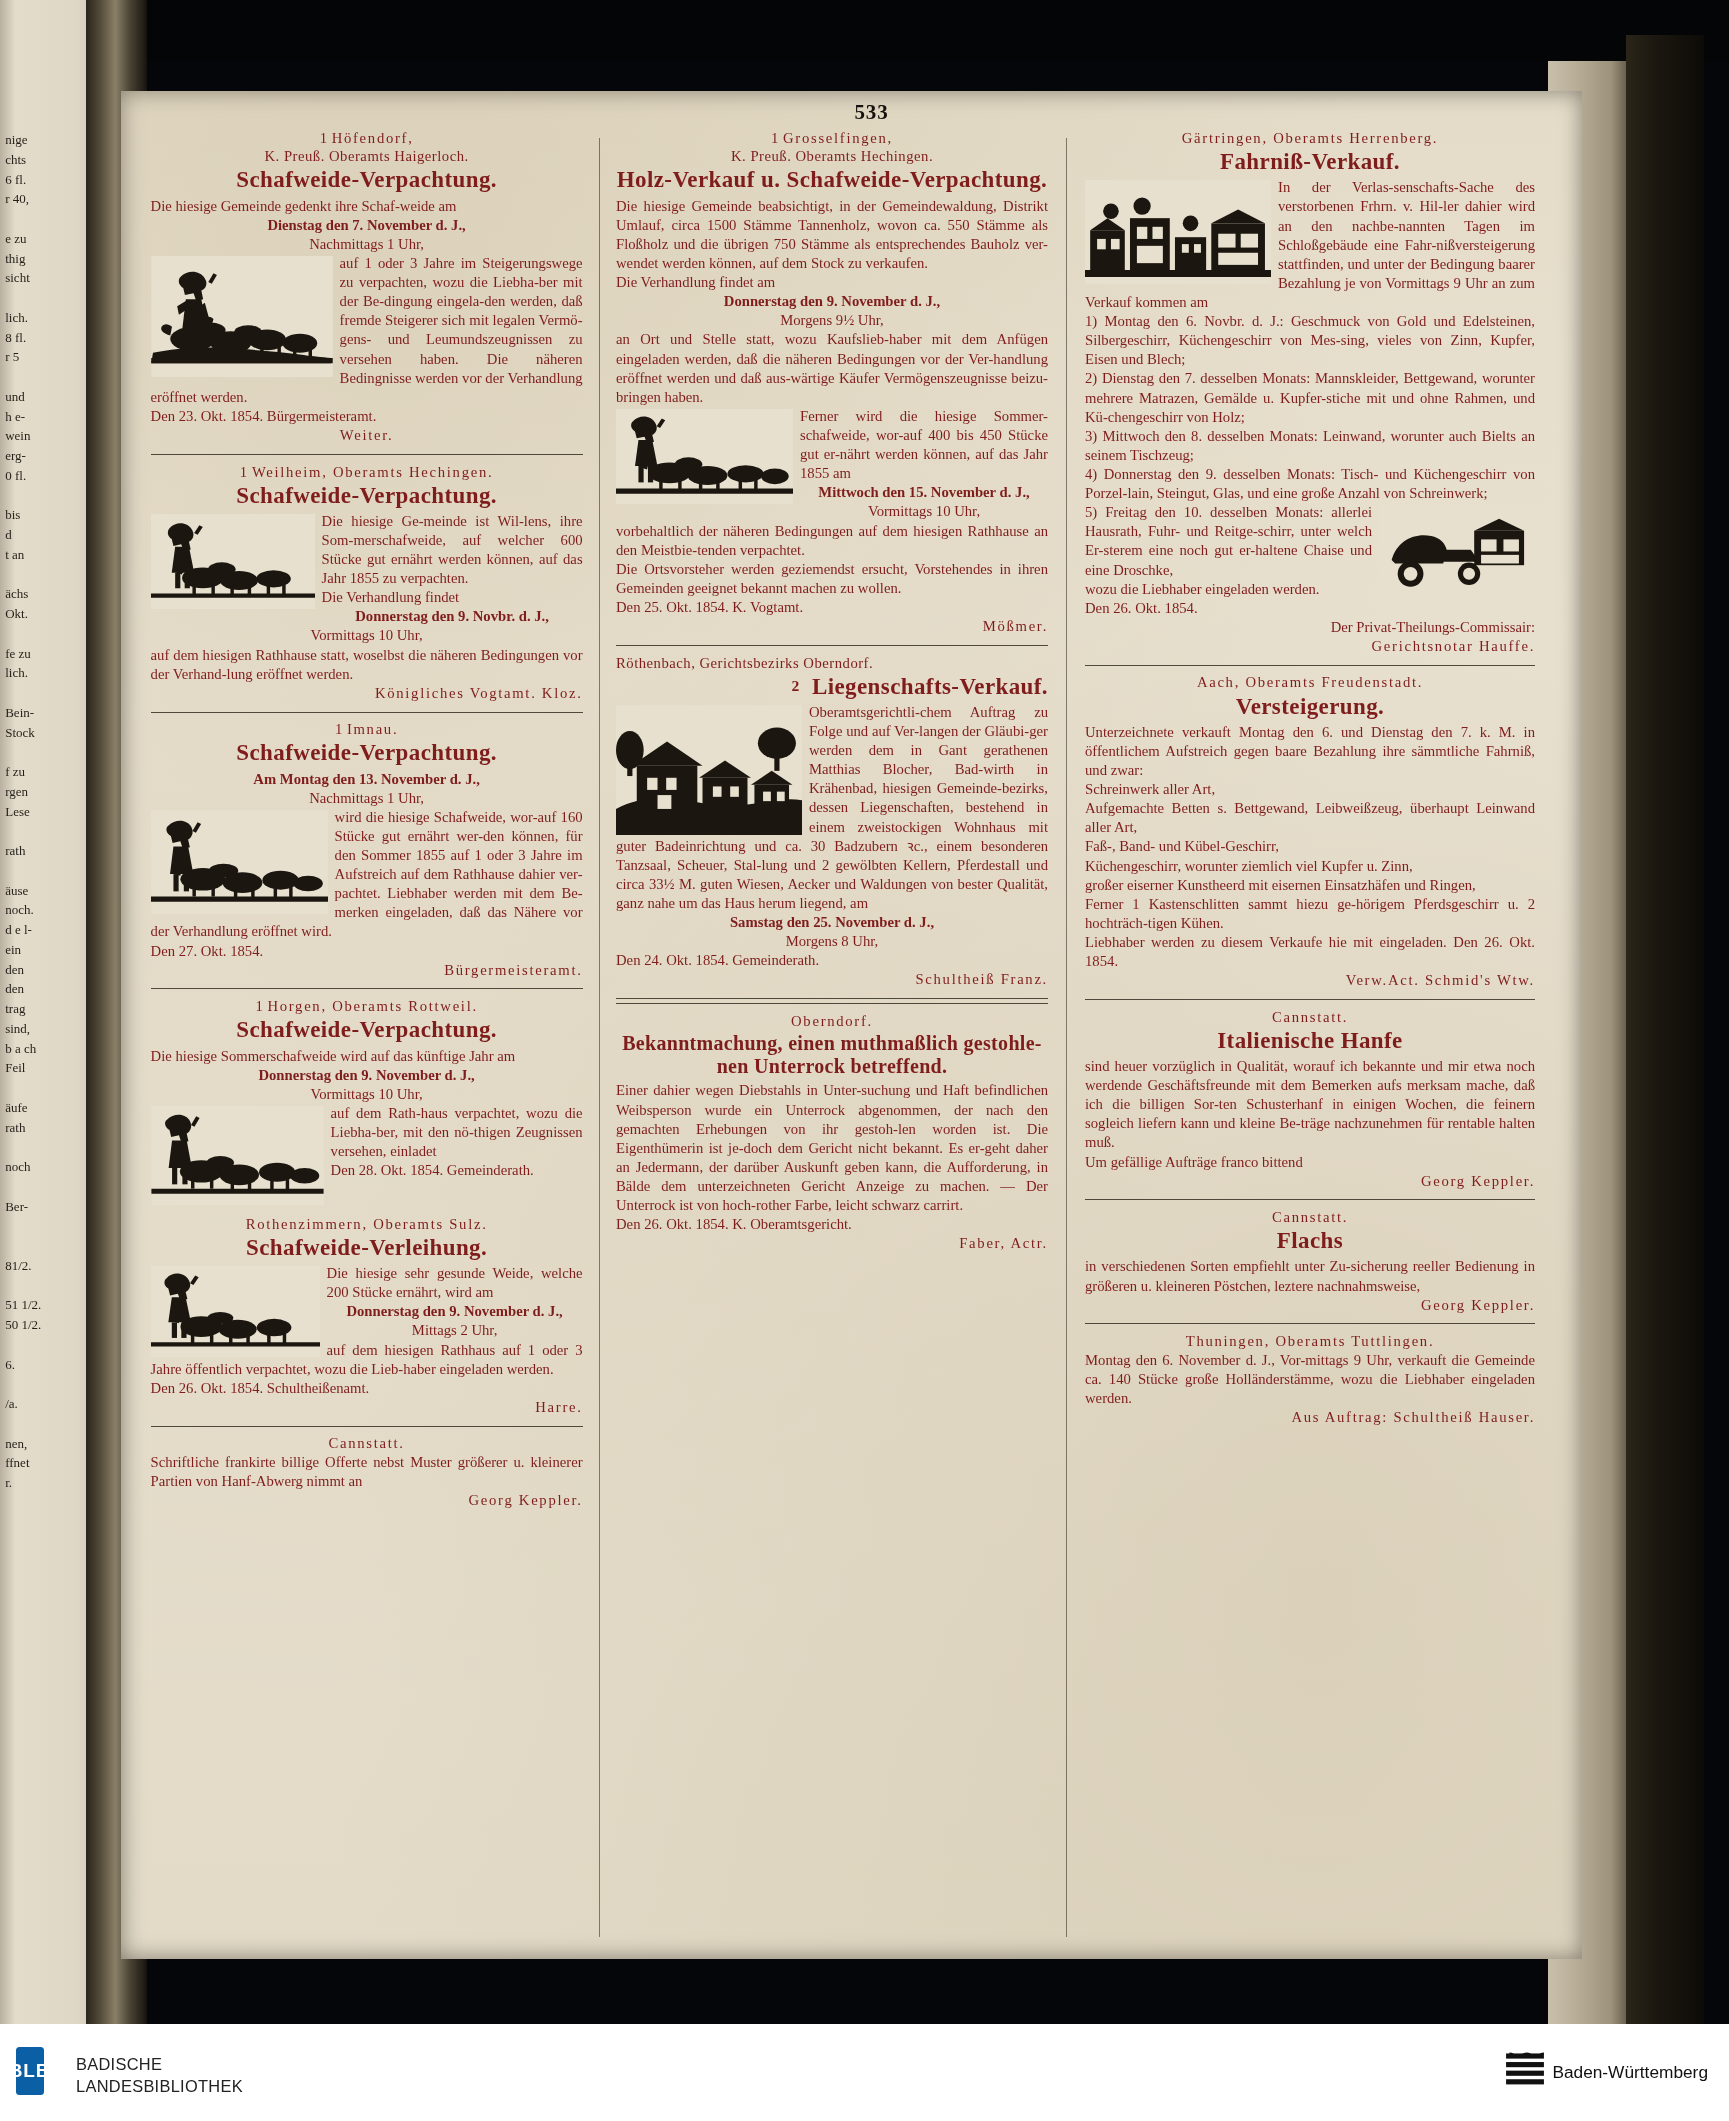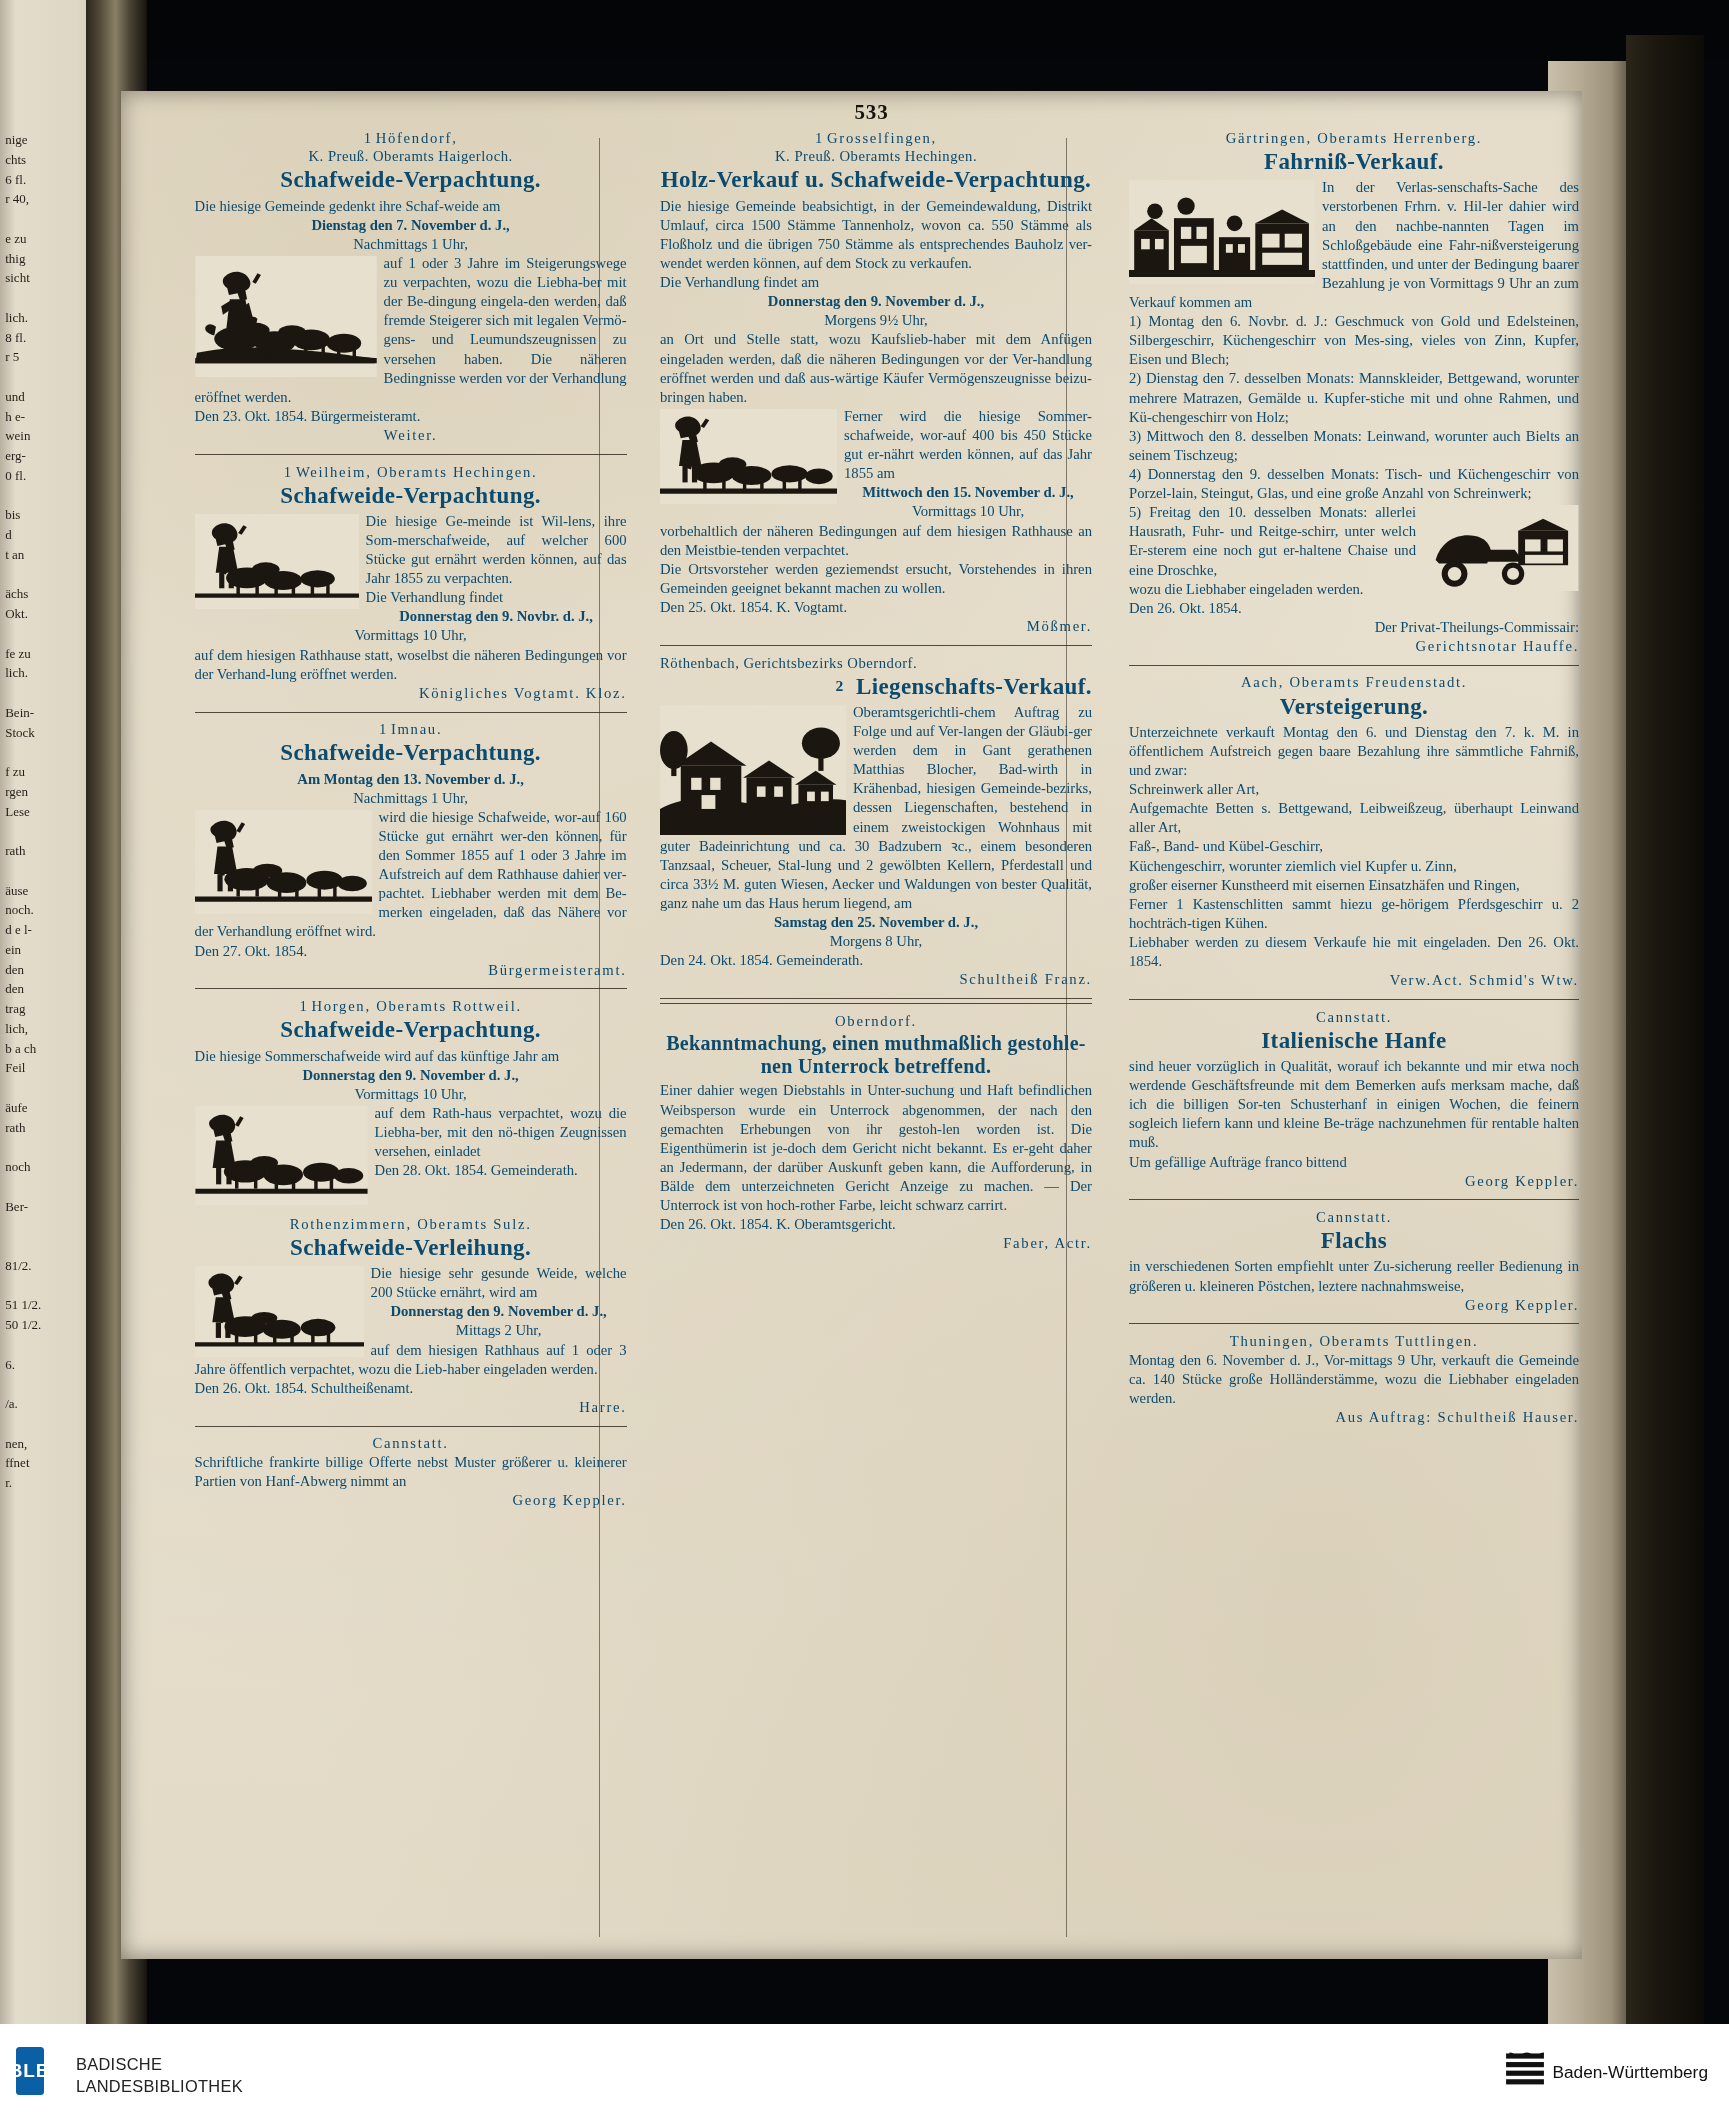--- a/index.html
+++ b/index.html
@@ -32,21 +32,21 @@
   .footer{position:absolute;left:0;top:2024px;width:1729px;height:97px;background:#fff;}
   .blb{position:absolute;left:15.6px;top:22.5px;width:28px;height:48px;background:#0b5fa5;border-radius:3.5px;
        color:#fff;font-family:"Liberation Sans",sans-serif;font-size:19px;font-weight:bold;display:flex;align-items:center;justify-content:center;letter-spacing:0.9px;}
   .blbtxt{position:absolute;left:76px;top:28.5px;font-family:"Liberation Sans",sans-serif;font-size:16.4px;line-height:1.35;color:#222;letter-spacing:0.3px;}
   .bwlogo{position:absolute;right:183px;top:26px;width:42px;height:43px;color:#111;}
   .bwtxt{position:absolute;right:21px;top:38px;font-family:Liberation Sans, sans-serif;font-size:17.3px;color:#111;}
 
   
   .pnum{position:absolute;left:0;top:8.6px;width:1461px;text-align:center;font-size:21px;font-weight:bold;letter-spacing:0.9px;color:#15120d;padding-left:20px;}
   .cols{position:absolute;left:21px;top:38px;width:1420px;height:1816px;}
-  .col{position:absolute;top:0;width:432px;height:1816px;color:#0c4a6e;margin-left:44px;}
+  .col{position:absolute;top:0;width:432px;height:1816px;color:#7f1d1d;}
   .c1{left:8.6px;}
   .c2{left:474px;}
   .c3{left:943px;width:450px;}
   .vr{position:absolute;top:8.6px;width:0.9px;height:1799px;background:#2b2418;opacity:.55;}
   .vr1{left:457px;}
   .vr2{left:924px;}
 
   .blk{margin-bottom:8.6px;}
   .loc{font-size:14.7px;letter-spacing:0.5px;text-align:center;line-height:1.25;}
   .hd{font-size:23px;font-weight:bold;text-align:center;line-height:1.12;letter-spacing:0.4px;margin:1.7px 0 3.5px;}
@@ -113,21 +113,21 @@
         <div>&nbsp;</div>
       <div>rath</div>
         <div>&nbsp;</div>
       <div>äuse</div>
         <div>noch.</div>
         <div>d e l-</div>
         <div>ein</div>
         <div>den</div>
         <div>den</div>
         <div>trag</div>
-        <div>lich,</div>
+        <div>sind,</div>
         <div>b a ch</div>
         <div>Feil</div>
         <div>&nbsp;</div>
       <div>äufe</div>
         <div>rath</div>
         <div>&nbsp;</div>
       <div>noch</div>
         <div>&nbsp;</div>
       <div>Ber-</div>
         <div>&nbsp;</div>

